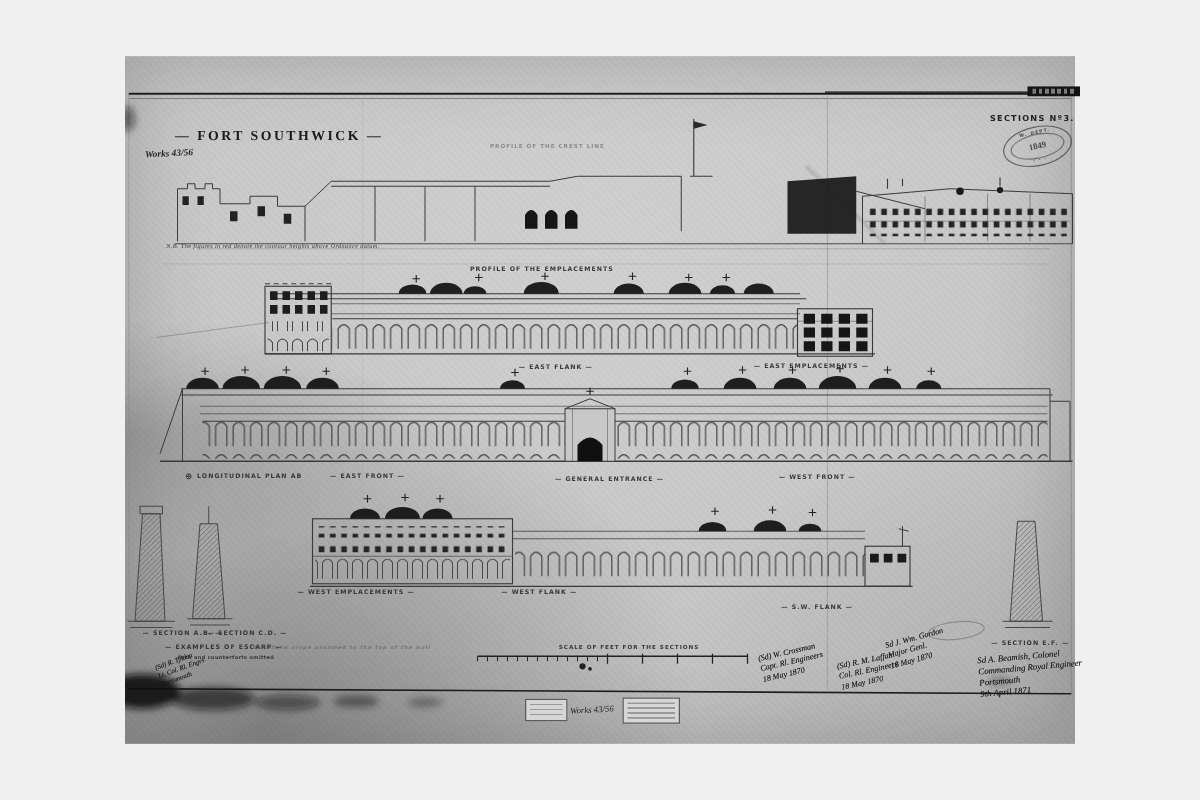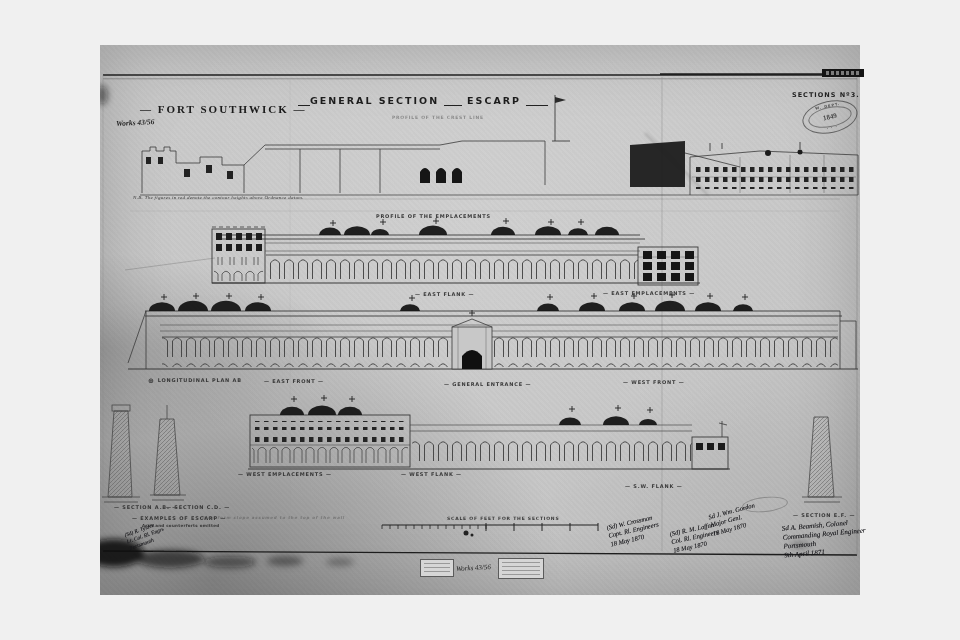--- a/index.html
+++ b/index.html
@@ -283,27 +283,20 @@
       <ellipse cx="185" cy="516" rx="18" ry="5" opacity=".4"></ellipse>
       <ellipse cx="240" cy="517" rx="14" ry="4" opacity=".3"></ellipse>
       <ellipse cx="700" cy="500" rx="10" ry="4" opacity=".25"></ellipse>
       <ellipse cx="2" cy="50" rx="6" ry="10" opacity=".5"></ellipse>
     </g>
   </svg>
 
   <div class="subtitle">— FORT SOUTHWICK —</div>
   <div class="refnote">Works 43/56</div>
 
-  <div class="heading">
-    <span class="dash" style="width:12px"></span>
-    <span>GENERAL SECTION</span>
-    <span class="dash" style="width:18px;margin:0 5px"></span>
-    <span>ESCARP</span>
-    <span class="dash" style="width:22px;margin-left:5px"></span>
-  </div>
 
   <div class="drawno">SECTIONS Nº3.</div>
   <div class="stamp">
     <div class="inner"></div>
     <div class="t">W. DEPT.</div>
     <div class="n">1849</div>
     <div class="b">· · ·</div>
   </div>
   <div class="darklabel">
     <div class="mlines"></div>

